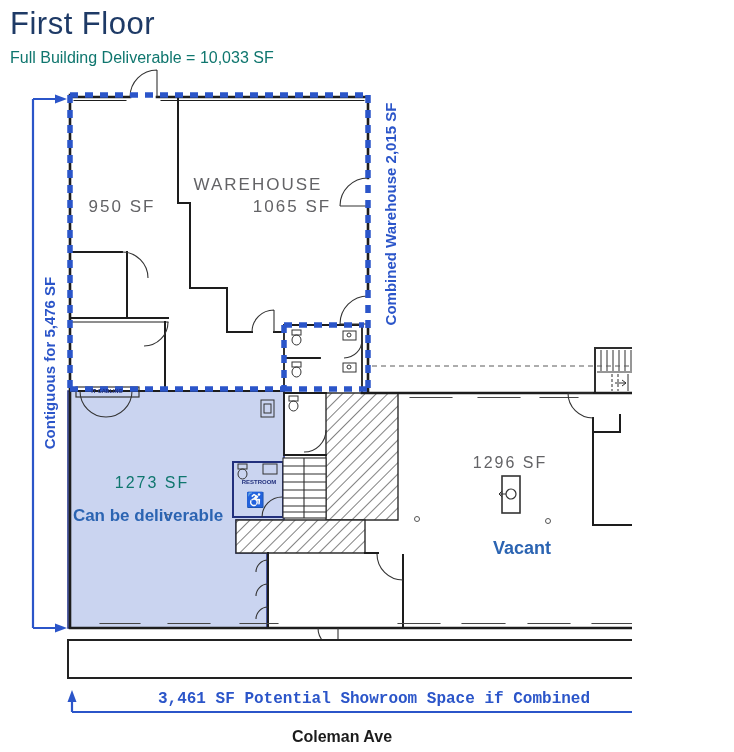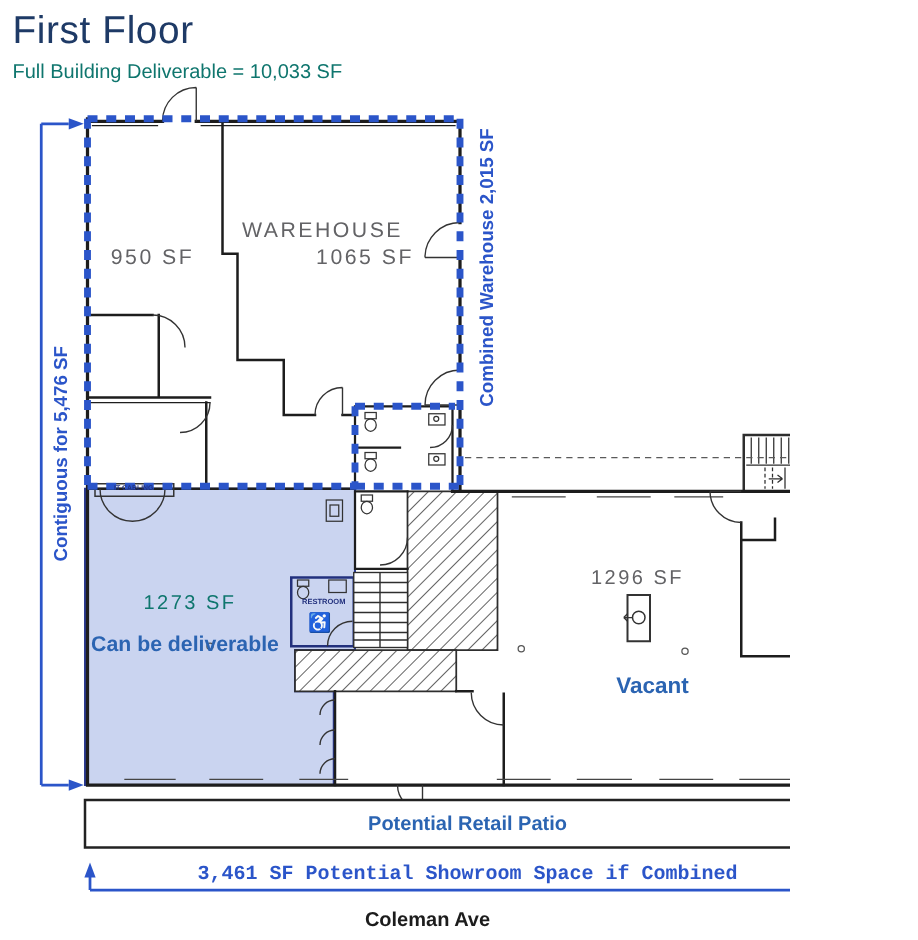--- a/index.html
+++ b/index.html
@@ -155,16 +155,15 @@
   <div class="lbl graysm center" style="left:152px;top:483px;color:#0f766e;">1273  SF</div>
   <div class="lbl blue center" style="left:148px;top:475px;margin-top:40px;">Can be deliverable</div>
 
   <div class="lbl graysm center" style="left:510px;top:463px;">1296  SF</div>
   <div class="lbl blue center" style="left:510px;top:548px;font-size:18px;margin-left:12px;">Vacant</div>
 
   <div class="lbl tiny center" style="left:259px;top:482px;">RESTROOM</div>
   <div class="lbl wheel center" style="left:256px;top:499px;">♿</div>
   <div class="lbl tiny center" style="left:107px;top:392px;font-size:5.5px;">IT CABLING</div>
 
-  <div class="lbl blue center" style="left:374px;top:660px;font-size:16px;">Potential Retail Patio</div>
   <div class="lbl dimblue center" style="left:374px;top:699px;font-size:16px;font-family:Liberation Mono, monospace;">3,461 SF Potential Showroom Space if Combined</div>
   <div class="lbl street center" style="left:342px;top:737px;">Coleman Ave</div>
 </div>
 
 </body></html>

